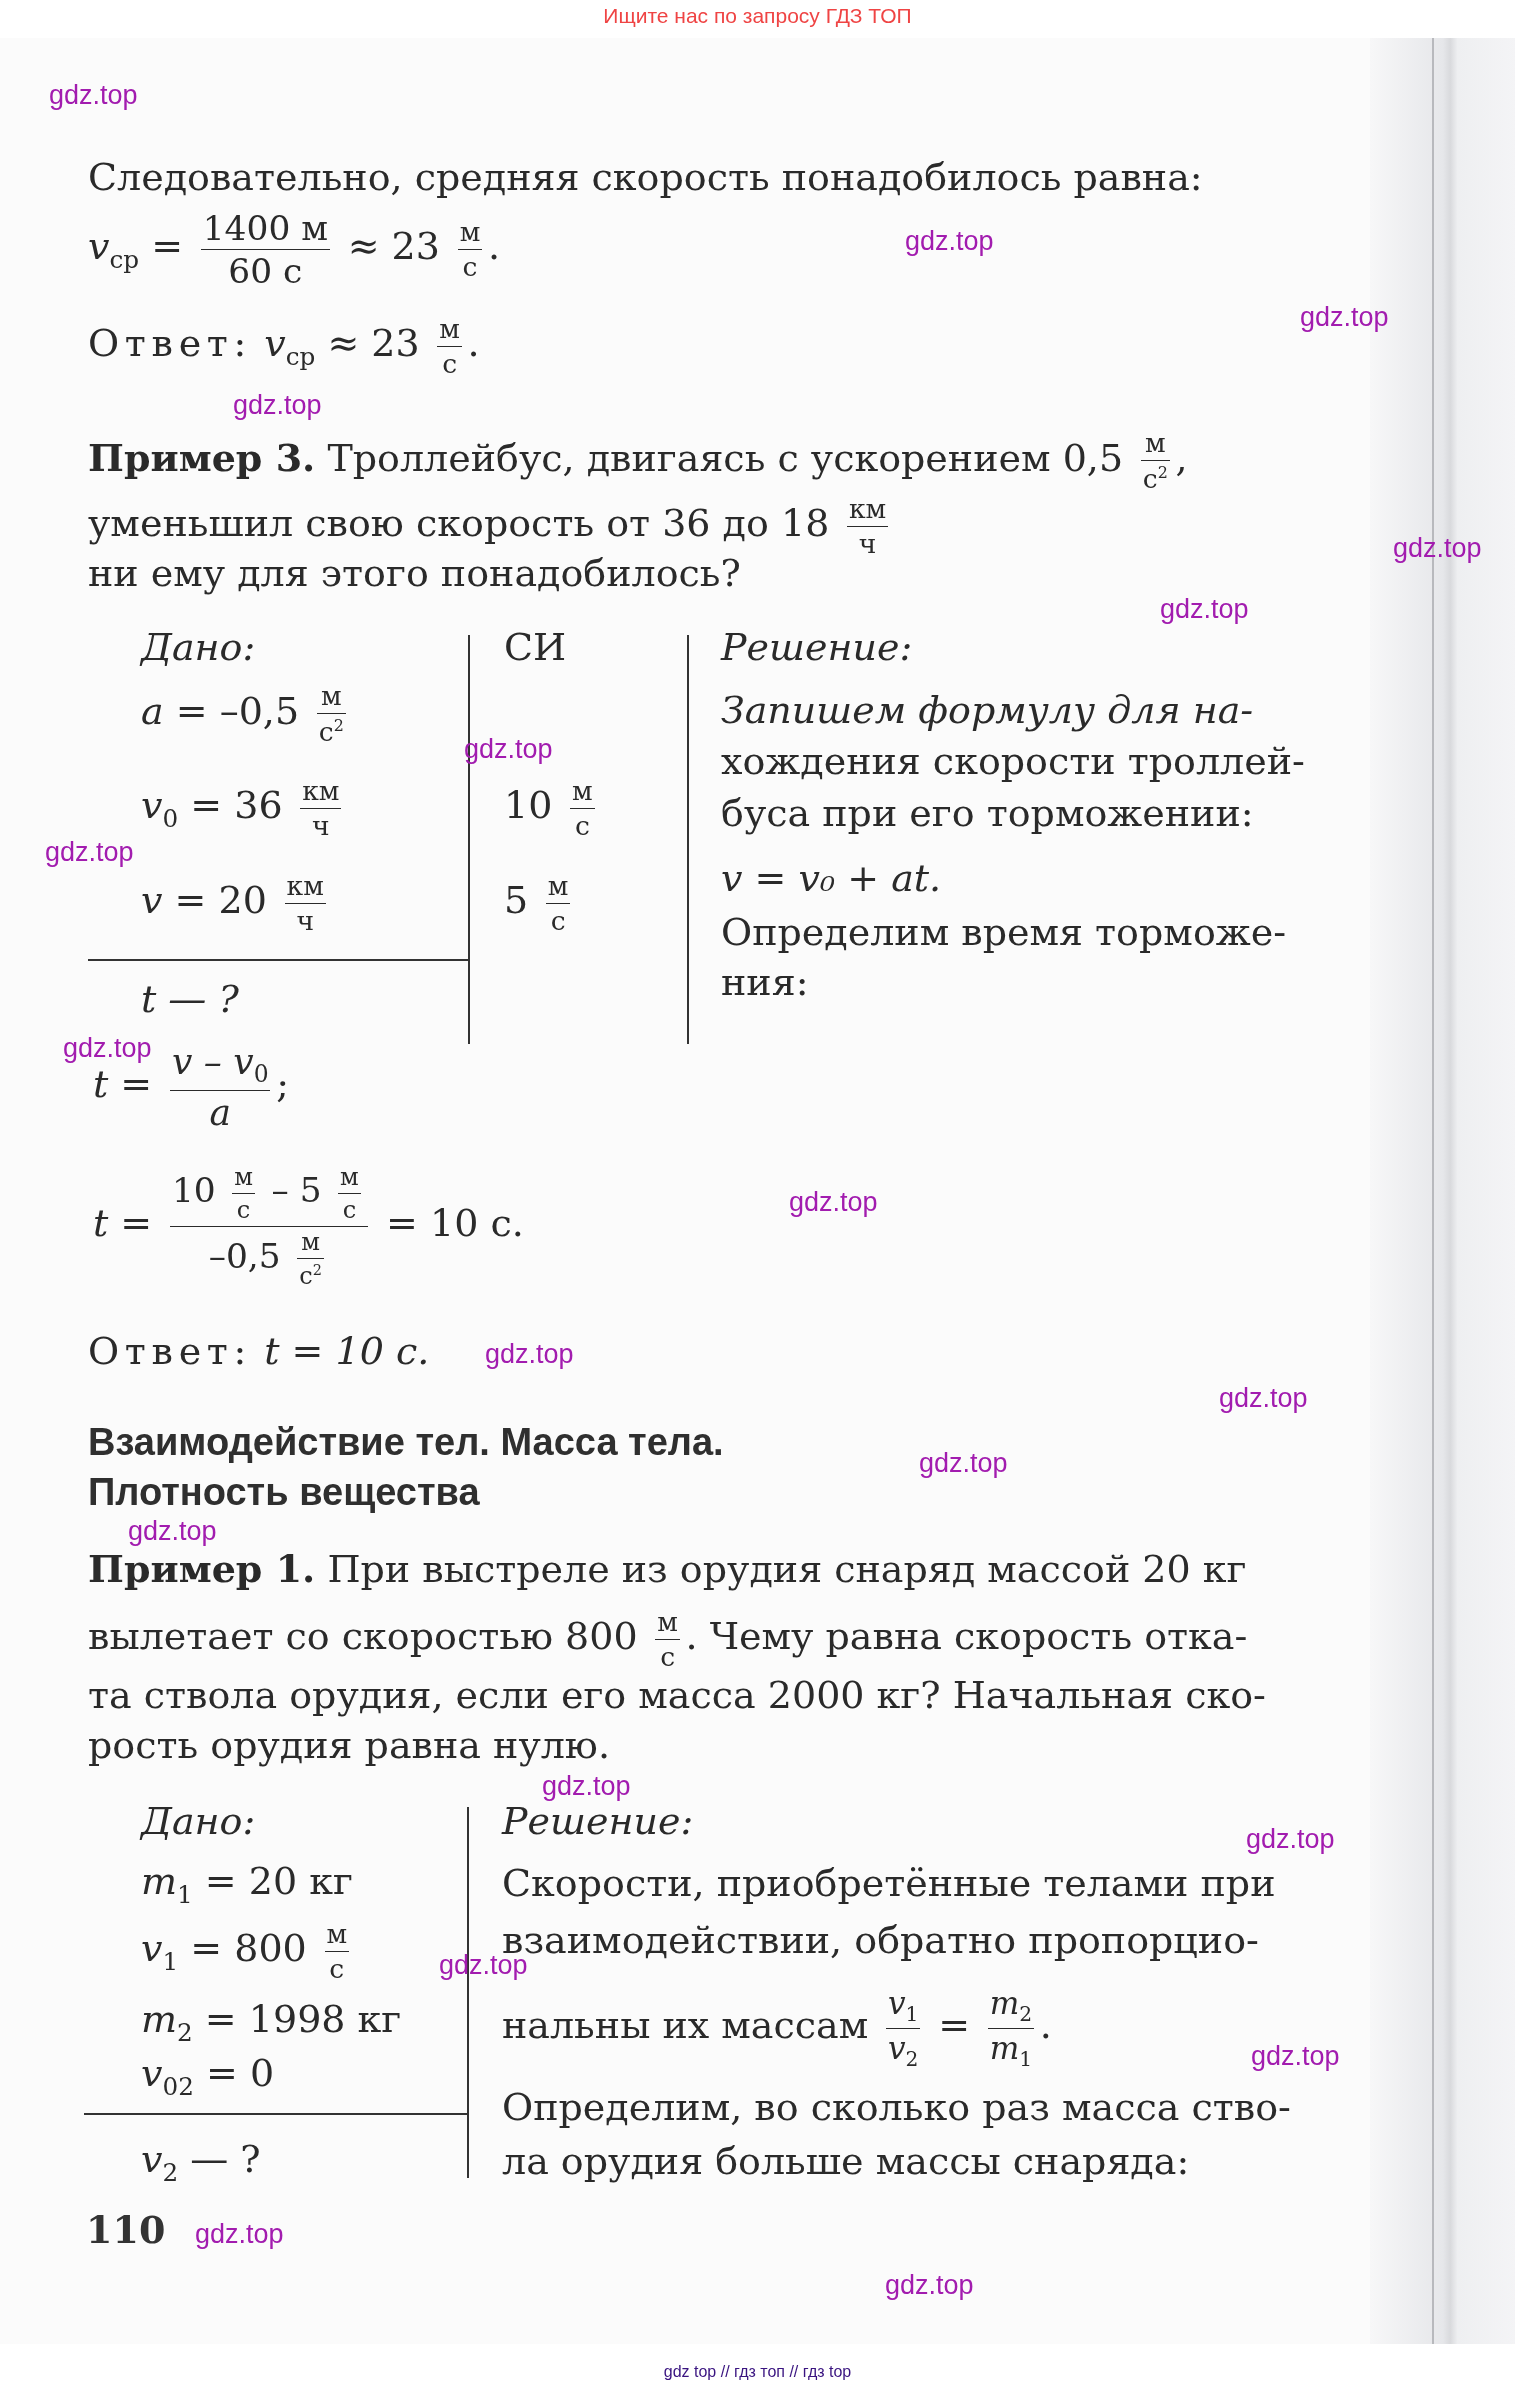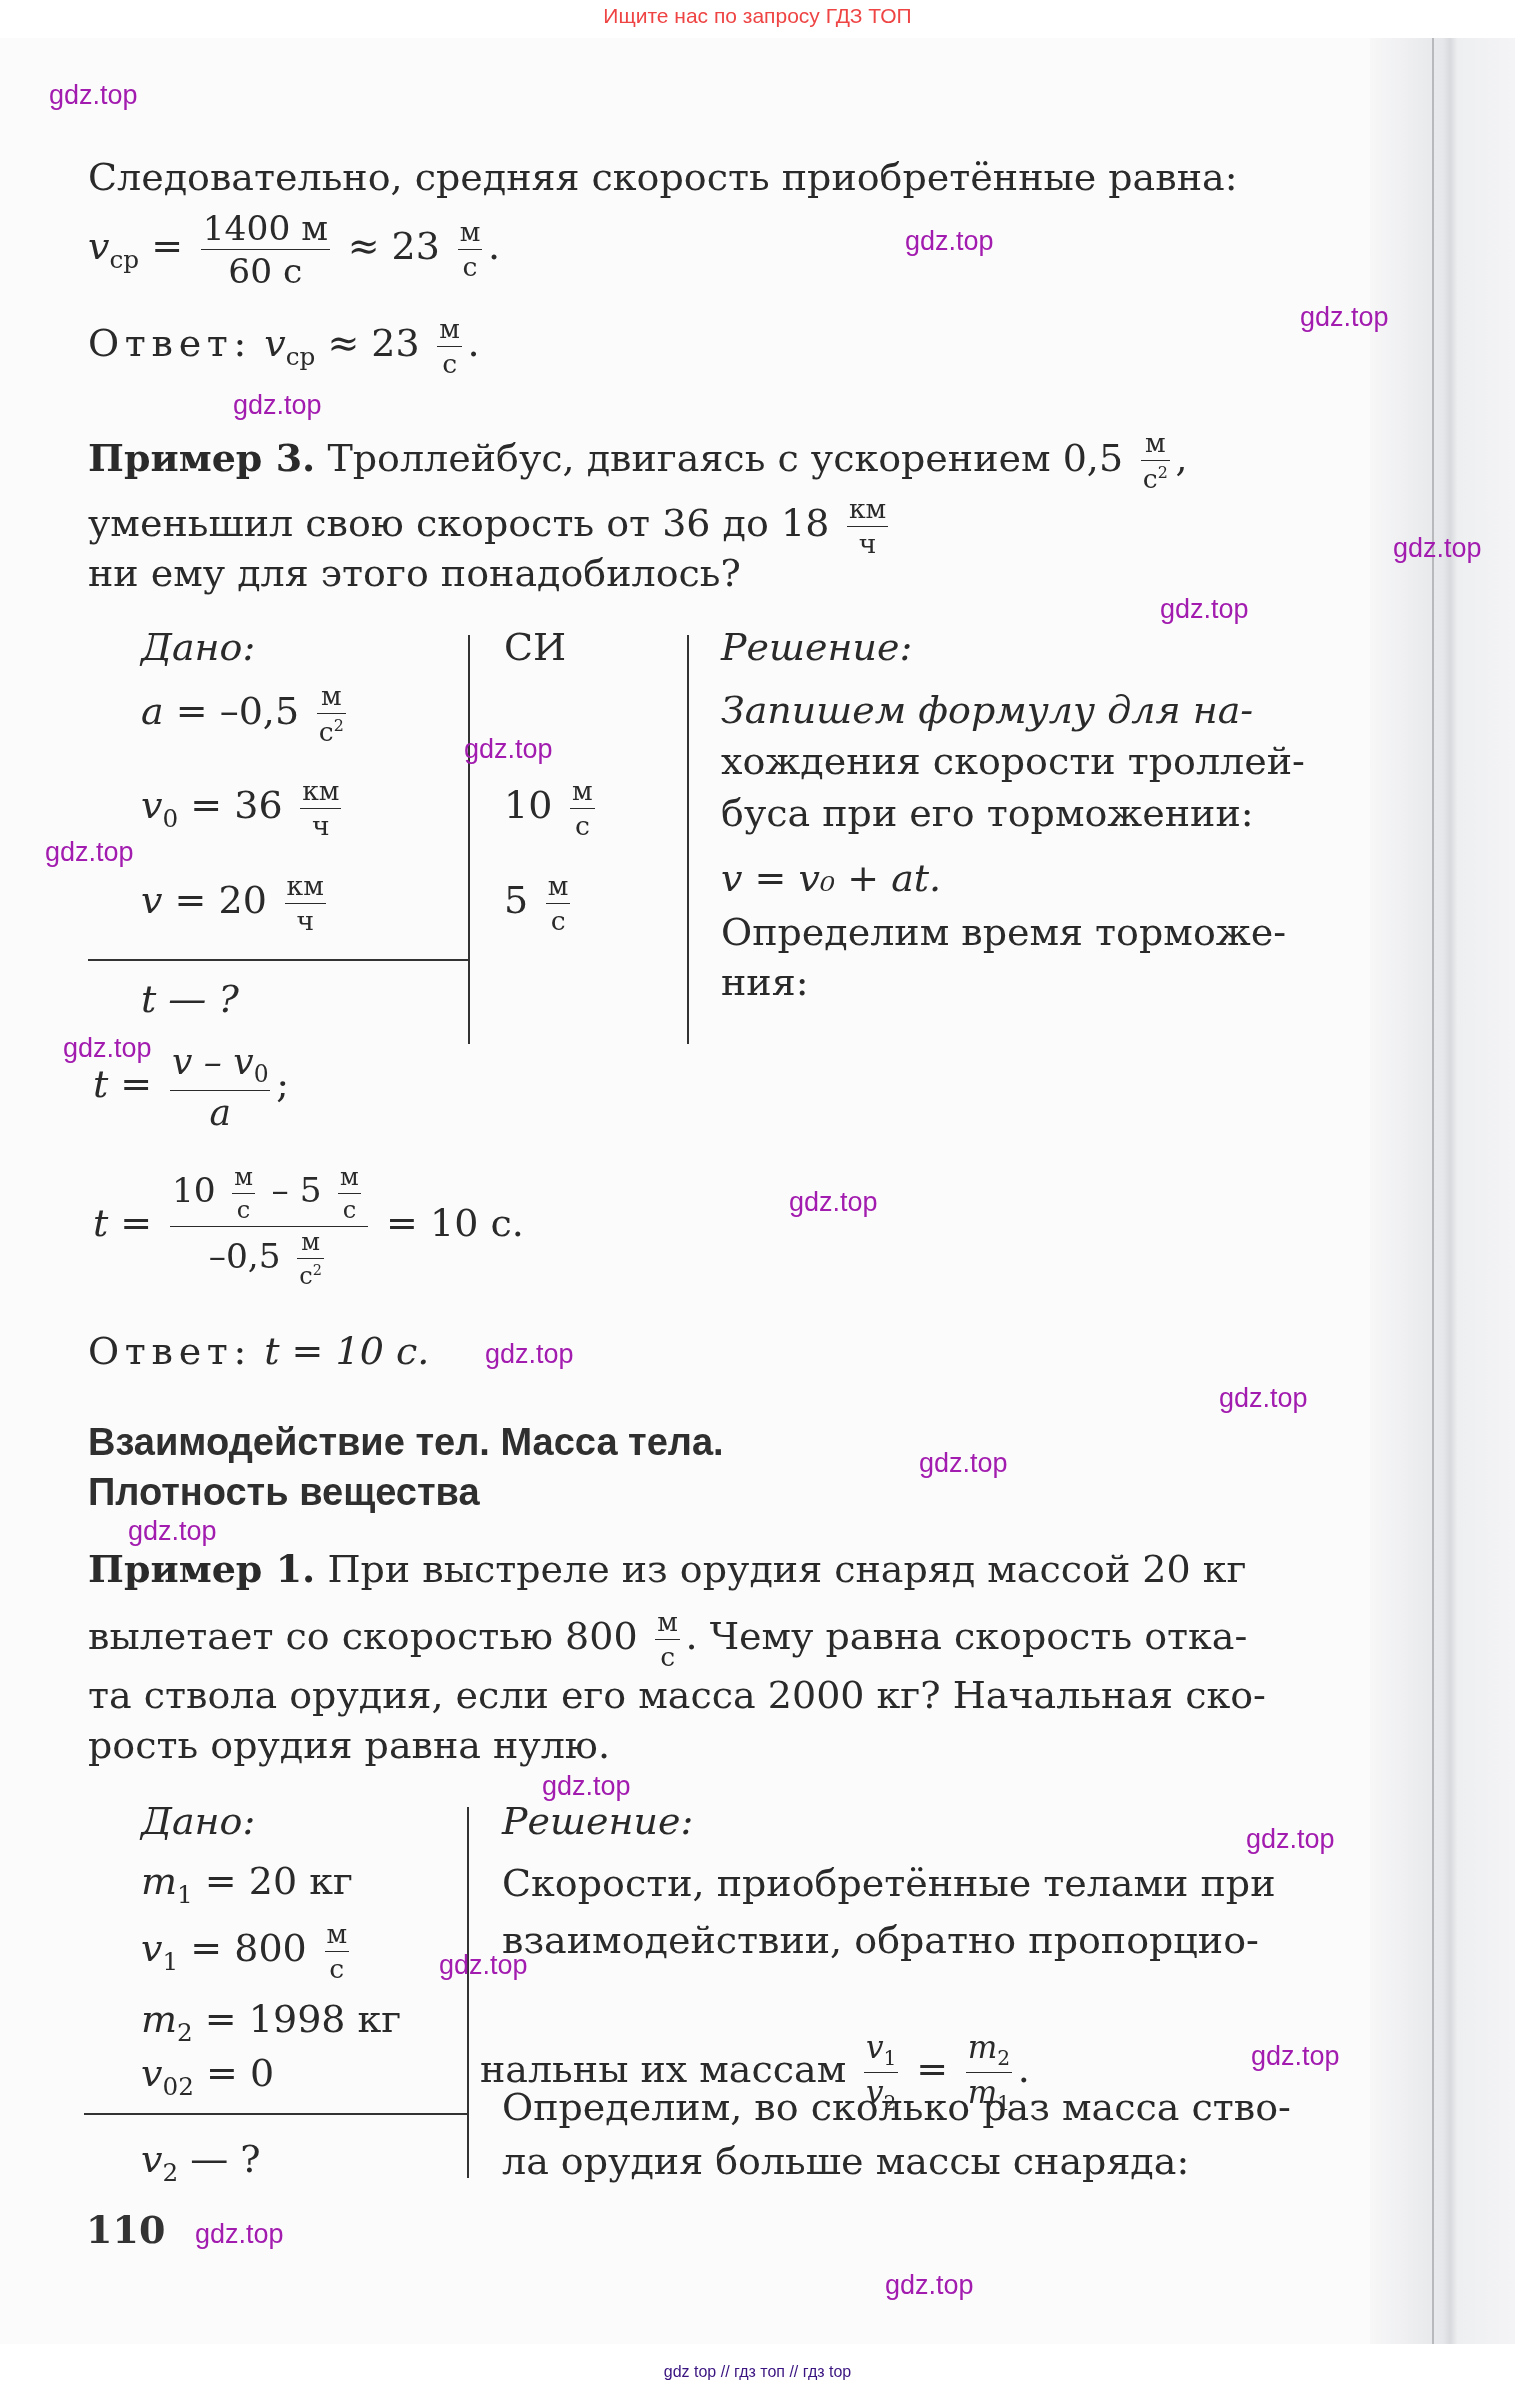--- a/index.html
+++ b/index.html
@@ -56,21 +56,21 @@
 </style>
 </head>
 <body>
 
 <div class="banner">Ищите нас по запросу ГДЗ ТОП</div>
 
 <div class="page"></div>
 <div class="spine"></div>
 <div class="spine-line"></div>
 
-<div class="t" style="left:88px;top:158px;">Следовательно, средняя скорость приобретённые равна:</div>
+<div class="t" style="left:88px;top:158px;">Следовательно, средняя скорость понадобилось равна:</div>
 
 <div class="t" style="left:88px;top:211px;">
   <span class="i">v</span><sub>ср</sub>
   <span> = </span>
   <span class="frac" style="font-size:42px;">
     <span class="num">1400 м</span>
     <span class="bar"></span>
     <span class="den">60 с</span>
   </span>
   <span>≈ 23</span>
@@ -266,21 +266,21 @@
   <span class="i">v</span><sub>02</sub>
   <span>= 0</span>
 </div>
 <div class="t" style="left:141px;top:2140px;">
   <span class="i">v</span><sub>2</sub>
   <span>— ?</span>
 </div>
 
 <div class="t" style="left:502px;top:1864px;">Скорости, приобретённые телами при</div>
 <div class="t" style="left:502px;top:1921px;">взаимодействии, обратно пропорцио-</div>
-<div class="t" style="left:480px;top:1988px;margin-top:44px;">
+<div class="t" style="left:502px;top:1988px;">
   <span>нальны их массам</span>
   <span class="frac i" style="font-size:38px;">
     <span class="num"><span>v</span><sub>1</sub></span>
     <span class="bar"></span>
     <span class="den"><span>v</span><sub>2</sub></span>
   </span>
   <span>=</span>
   <span class="frac i" style="font-size:38px;">
     <span class="num"><span>m</span><sub>2</sub></span>
     <span class="bar"></span>

